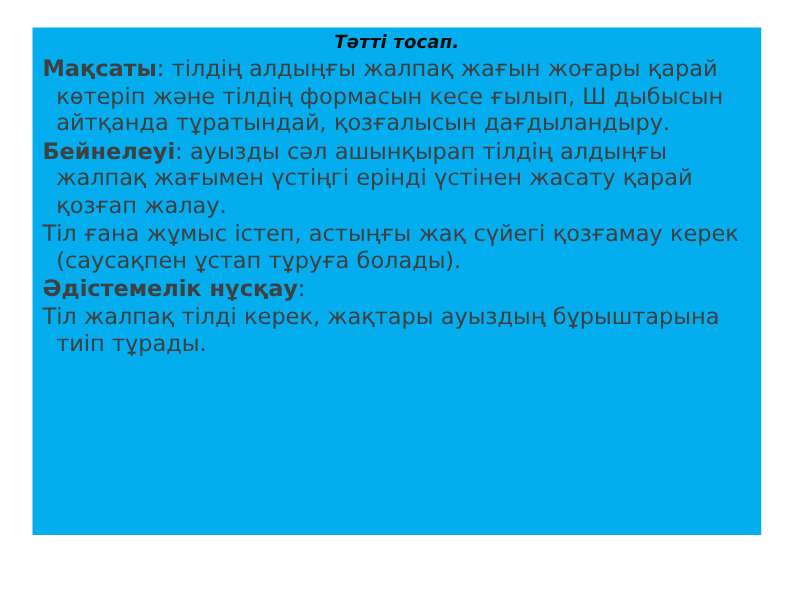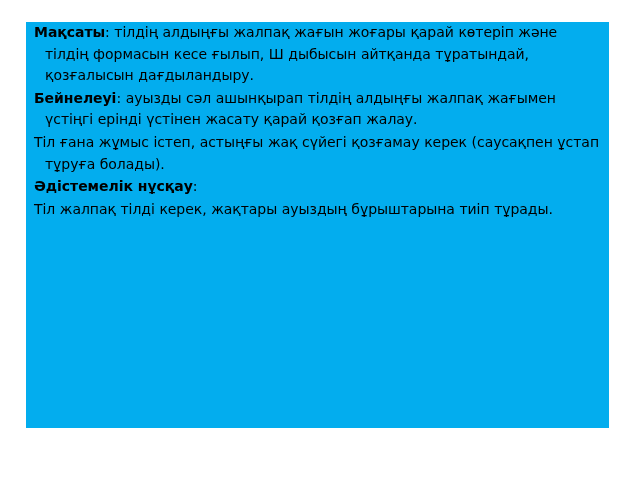--- a/index.html
+++ b/index.html
@@ -34,39 +34,40 @@
     line-height: 20px;
     margin: 2px 0 1px 0;
     letter-spacing: 0.1px;
   }
 
   .body-block {
     padding: 0 8px 0 8px;
   }
 
   .para {
-    color: #000000;
-    font-size: 14px;
+    color: #404040;
+    font-size: 18px;
     line-height: 21.6px;
     padding-left: 11px;
     text-indent: -11px;
     margin: 0 0 1px 0;
     letter-spacing: -0.05px;
     word-spacing: 0.2px;
   }
 
   .lbl {
     font-weight: bold;
   }
 </style>
 </head>
 <body>
 
 <div id="slide">
 
+  <div id="slide-title">Тәтті тосап.</div>
 
   <div class="body-block">
 
     <p class="para"><span class="lbl">Мақсаты</span><span>: </span><span>тілдің алдыңғы жалпақ жағын жоғары қарай көтеріп және тілдің формасын кесе ғылып, Ш дыбысын айтқанда тұратындай,  қозғалысын дағдыландыру.</span></p>
 
     <p class="para"><span class="lbl">Бейнелеуі</span><span>: </span><span>ауызды сәл ашынқырап тілдің алдыңғы жалпақ жағымен үстіңгі ерінді  үстінен жасату қарай қозғап жалау.</span></p>
 
     <p class="para"><span>Тіл ғана жұмыс істеп, астыңғы жақ сүйегі қозғамау керек (саусақпен ұстап тұруға болады).</span></p>
 
     <p class="para"><span class="lbl">Әдістемелік нұсқау</span><span>:</span><span></span></p>

